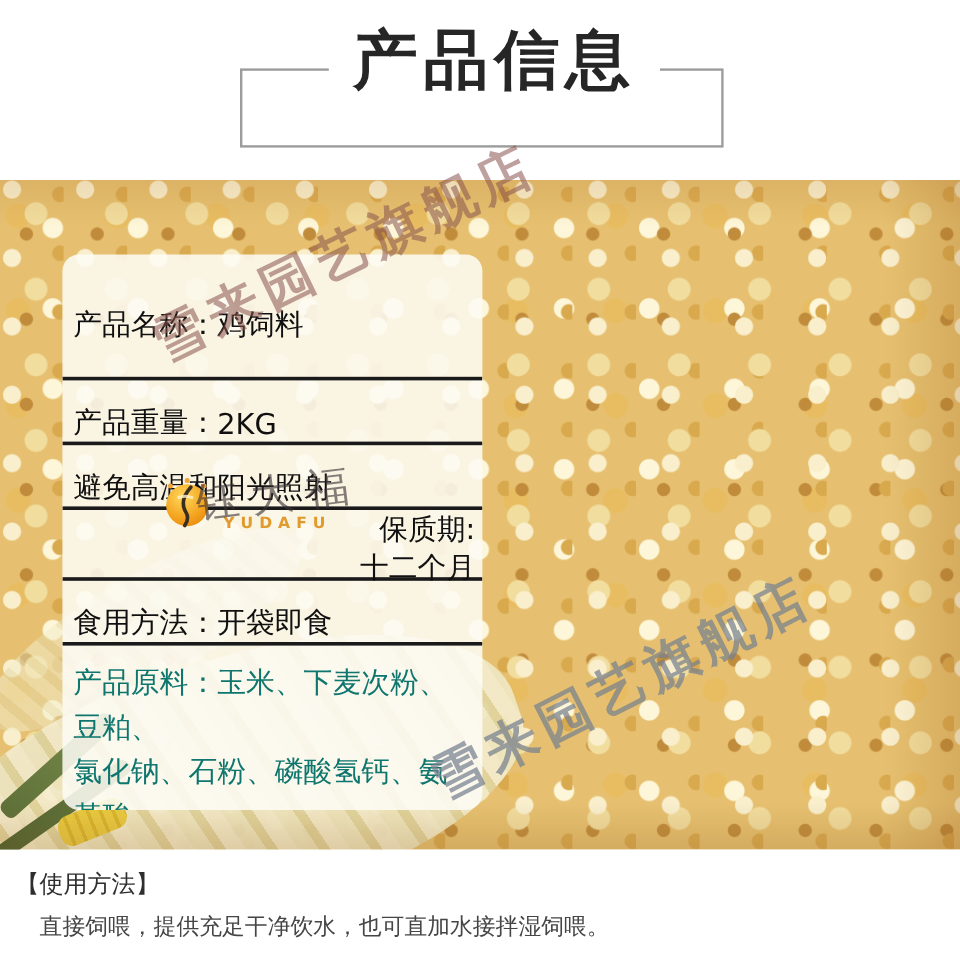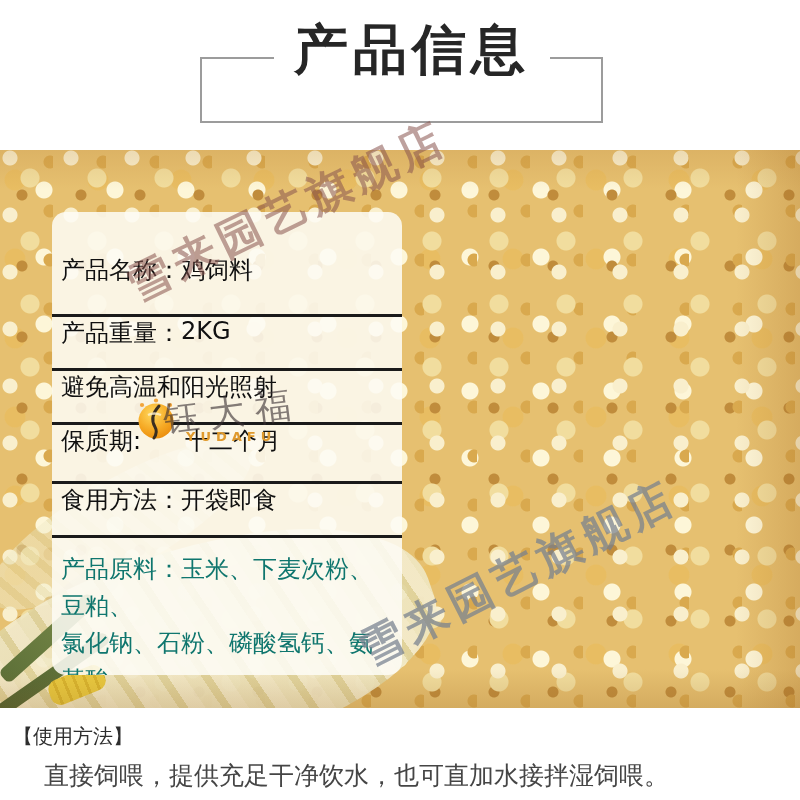--- a/index.html
+++ b/index.html
@@ -43,45 +43,45 @@
   .cob{position:absolute;left:48px;top:522px;width:58px;height:26px;border-radius:10px;
        transform:rotate(-22deg);
        background:repeating-linear-gradient(90deg,#e9c93f 0 7px,#d9b52e 7px 10px);}
   .wood{position:absolute;left:-30px;top:452px;width:160px;height:34px;border-radius:12px;
         transform:rotate(-38deg);background:linear-gradient(#caa36a,#b08648);opacity:.85;}
 
   
   .panel{position:absolute;left:52px;top:212px;width:350px;height:463px;
          background:rgba(253,251,245,0.87);border-radius:14px;overflow:hidden;z-index:10;
          color:#101010;}
-  .row{display:flex;align-items:flex-start;height:51px;border-bottom:3px solid #1a1a1a;
+  .row{display:flex;align-items:flex-end;height:51px;border-bottom:3px solid #1a1a1a;
        padding:0 6px 0 9px;font-size:24px;white-space:nowrap;}
   .row .lab{flex:0 0 auto;}
   .row.first{height:74px;align-items:flex-end;padding-bottom:28px;}
-  .row.shelf{height:56px;}
+  .row.shelf{height:56px;flex-direction:column;}
   .row.shelf .val{margin-left:44px;}
   .ingredients{padding:13px 10px 0 9px;font-size:24px;line-height:37px;color:#0f766e;}
 
   
   .brand-logo{position:absolute;left:134px;top:397px;width:44px;height:44px;z-index:40;}
   .brand-name{position:absolute;left:186px;top:429px;z-index:40;font-size:13px;font-weight:bold;
               letter-spacing:5px;color:#e09a2d;}
   .brand-script{position:absolute;left:163px;top:388px;z-index:41;font-size:36px;letter-spacing:10px;
                 color:rgba(58,48,52,0.62);transform:rotate(-7deg);white-space:nowrap;}
 
   
   .wm{position:absolute;width:360px;text-align:center;font-size:44px;font-weight:bold;
       letter-spacing:6px;white-space:nowrap;z-index:50;pointer-events:none;}
   .wm.one{left:107px;top:182px;transform:rotate(-26deg);color:rgba(136,84,78,0.55);}
   .wm.two{left:338px;top:544px;transform:rotate(-27deg);color:rgba(118,128,143,0.72);}
 
   
   .footer{position:absolute;left:0;top:708px;width:800px;height:92px;background:#ffffff;z-index:20;}
   .usage-heading{margin:15px 0 0 13px;font-size:20px;color:#2e2e2e;font-weight:500;}
-  .usage-body{margin:9px 0 0 44px;font-size:25px;color:#454545;}
+  .usage-body{margin:9px 0 0 33px;font-size:19px;color:#454545;}
 </style>
 </head>
 <body>
 
 <div id="stage">
 
   <div class="frame-box"></div>
   <div class="title-wrap">
     <span class="title">产品信息</span>
   </div>

